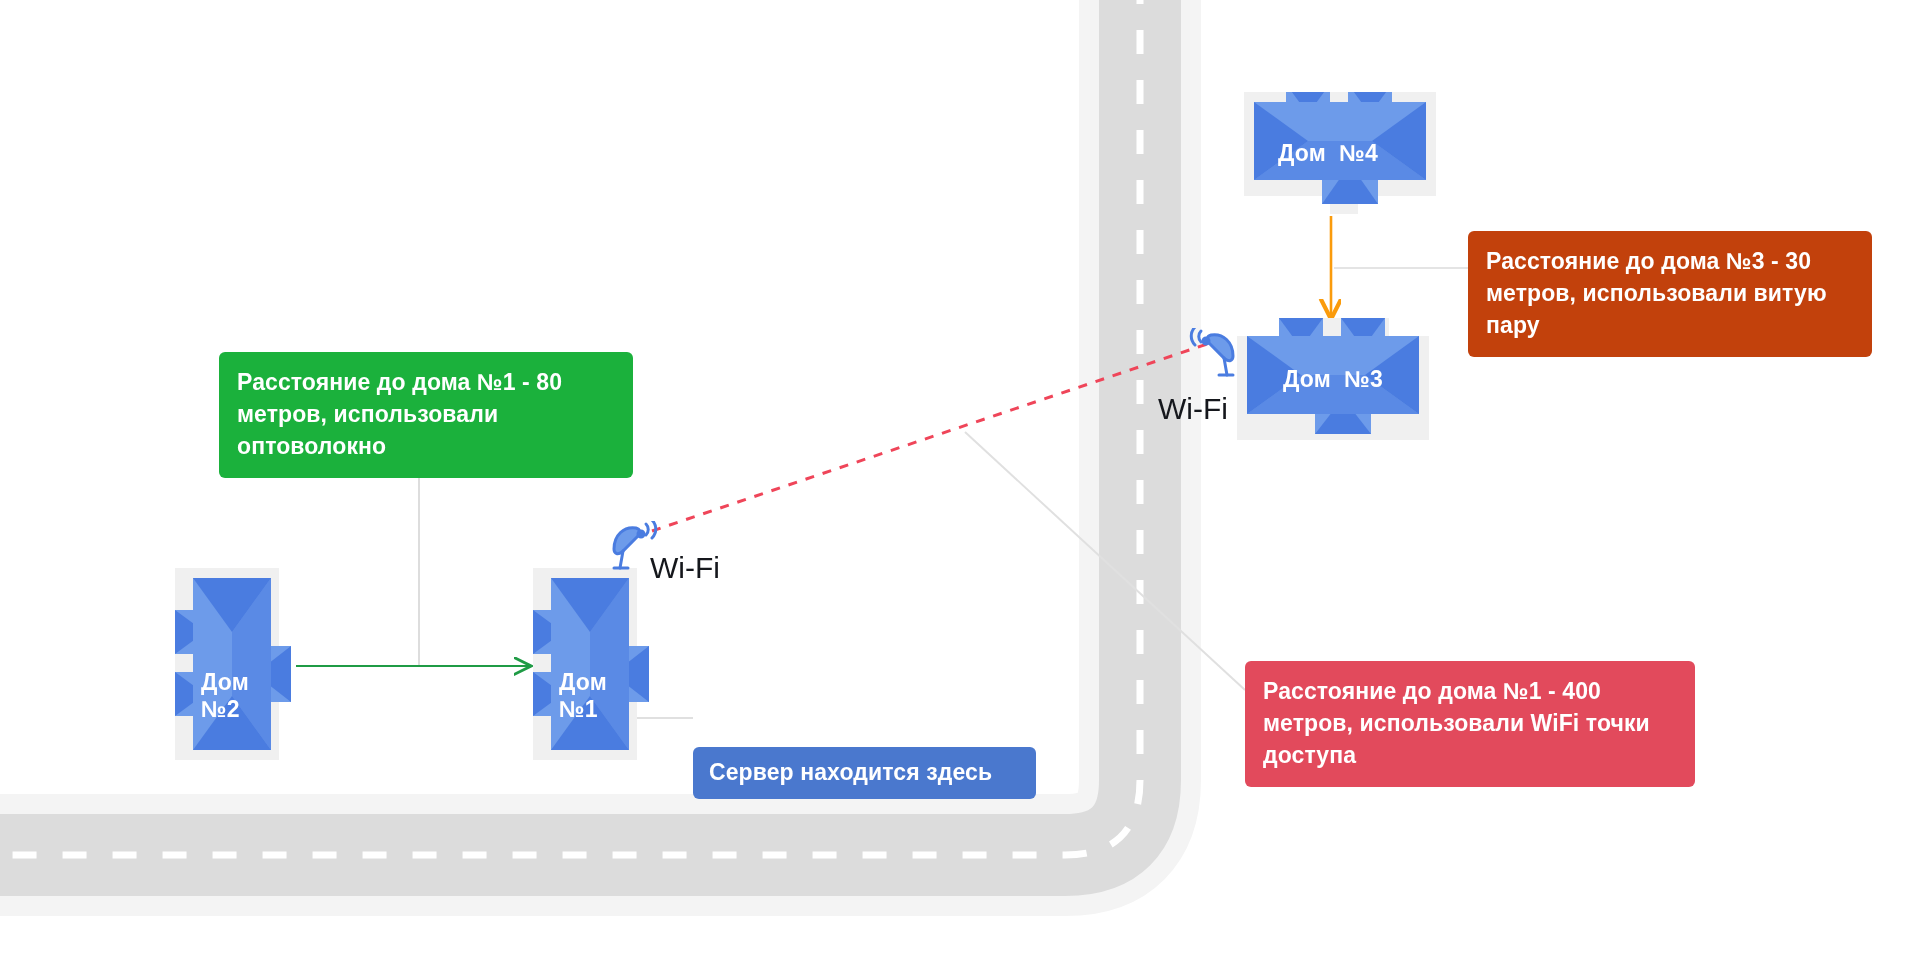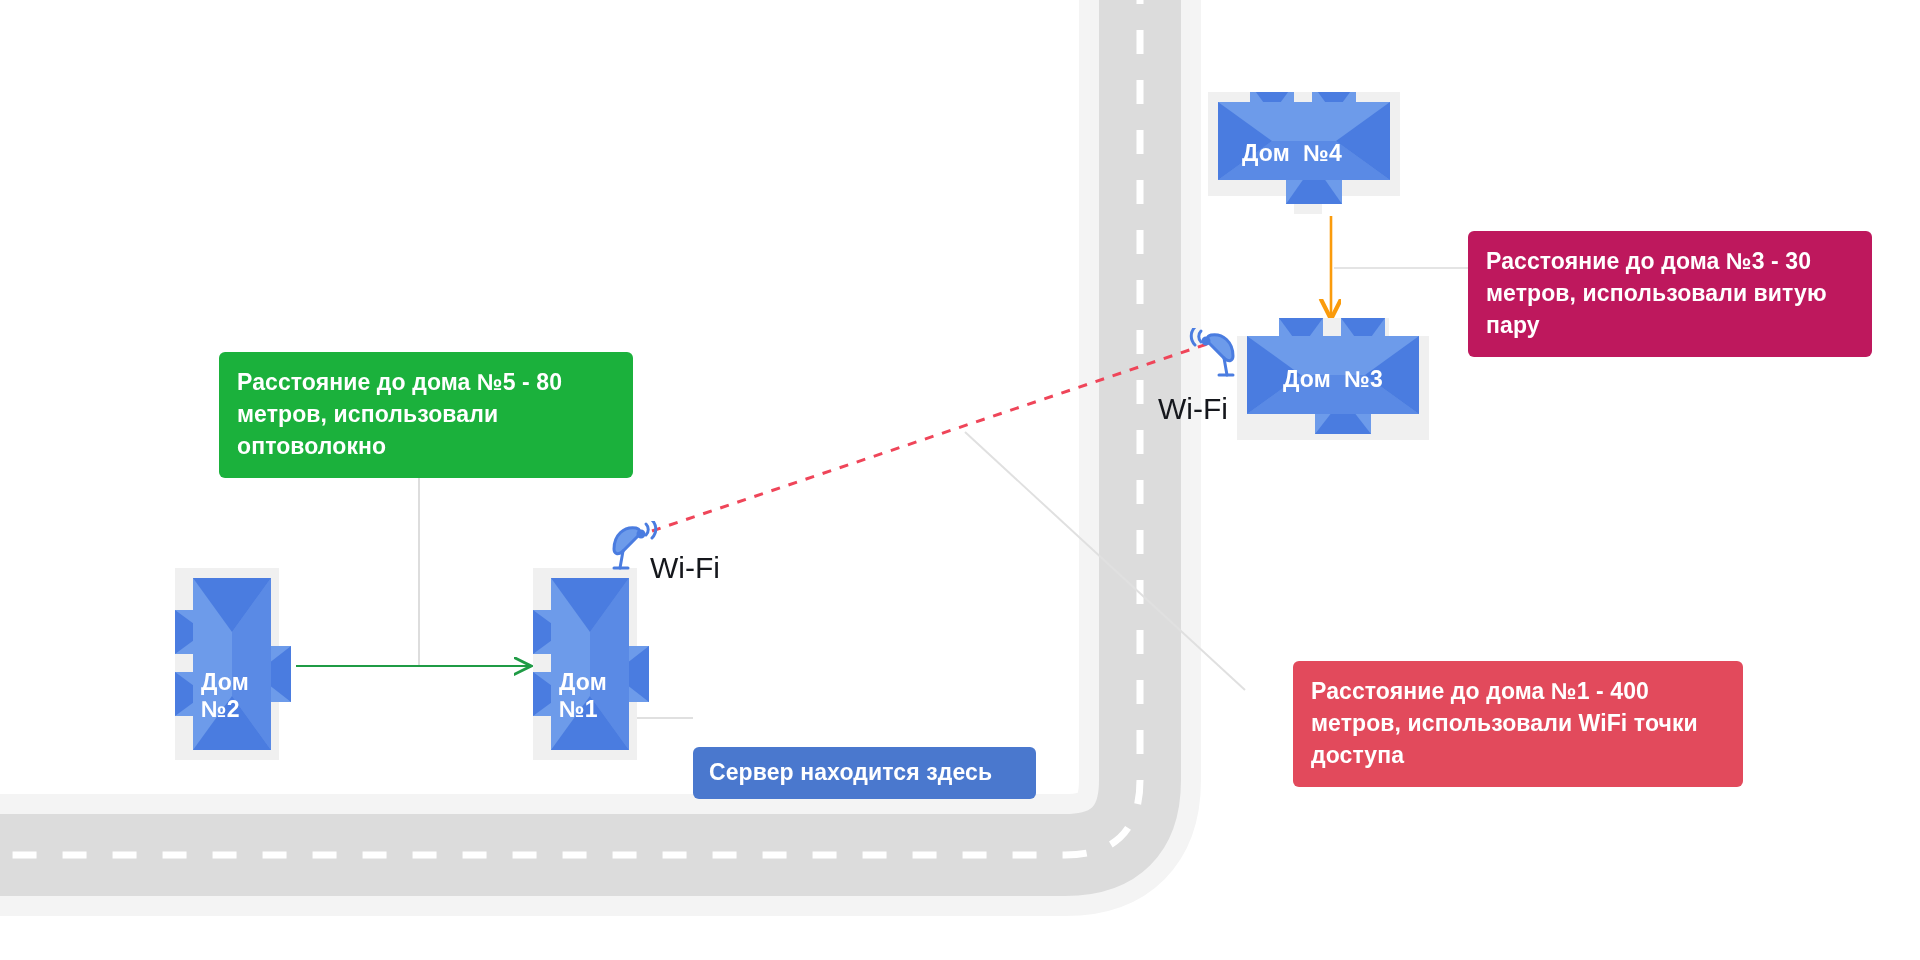--- a/index.html
+++ b/index.html
@@ -31,32 +31,32 @@
     border-radius: 6px;
     color: #ffffff;
     font-weight: bold;
     font-size: 23px;
     line-height: 32px;
     padding: 14px 18px 16px 18px;
     box-sizing: border-box;
     letter-spacing: .1px;
   }
   .callout.green  { background: #1bb13c; }
-  .callout.orange { background: #be185d; }
+  .callout.orange { background: #c2410c; }
   .callout.red    { background: #e24a5c; }
   .callout.blue   { background: #4a78ce; }
 
   .callout-green {
     left: 219px; top: 352px; width: 414px;
   }
   .callout-orange {
     left: 1468px; top: 231px; width: 404px;
   }
   .callout-red {
-    left: 1245px; top: 661px; width: 450px; margin-left: 48px;
+    left: 1245px; top: 661px; width: 450px;
   }
   .callout-blue {
     left: 693px; top: 699px; width: 343px;
     padding: 10px 16px 12px 16px;
     line-height: 30px;
     margin-top: 48px;
   }
 
   
   .house {
@@ -191,21 +191,21 @@
       <path d="M78,74 L78,116 L134,116 L134,74 Z" fill="#6d9bea"></path>
       <path d="M78,116 L106,80 L134,116 Z" fill="#4a7ce0"></path>
       <rect x="10" y="18" width="172" height="78" fill="#6d9bea"></rect>
       <path d="M10,18 L10,96 L64,57 Z" fill="#4a7ce0"></path>
       <path d="M182,18 L182,96 L128,57 Z" fill="#4a7ce0"></path>
       <path d="M64,57 L10,96 L182,96 L128,57 Z" fill="#4a7ce0" opacity=".55"></path>
     </svg>
     <div class="label" style="white-space: pre;">Дом  №3</div>
   </div>
 
-  <div class="house house-h" style="left:1208px; top:92px; width:168px; height:122px;">
+  <div class="house house-h" style="left:1244px; top:92px; width:168px; height:122px;">
     <svg width="192" height="122" viewBox="0 0 192 122">
       <rect x="0" y="0" width="192" height="104" fill="#f0f0f0"></rect>
       <rect x="86" y="104" width="28" height="18" fill="#f0f0f0"></rect>
       <path d="M42,-8 L42,22 L86,22 L86,-8 Z" fill="#6d9bea"></path>
       <path d="M42,-8 L64,22 L86,-8 Z" fill="#4a7ce0"></path>
       <path d="M104,-8 L104,22 L148,22 L148,-8 Z" fill="#6d9bea"></path>
       <path d="M104,-8 L126,22 L148,-8 Z" fill="#4a7ce0"></path>
       <path d="M78,66 L78,112 L134,112 L134,66 Z" fill="#6d9bea"></path>
       <path d="M78,112 L106,72 L134,112 Z" fill="#4a7ce0"></path>
       <rect x="10" y="10" width="172" height="78" fill="#6d9bea"></rect>
@@ -237,21 +237,21 @@
         <path d="M15,30 L12,47"></path>
         <path d="M6,47 L20,47"></path>
         <circle cx="33" cy="13" r="3" fill="#4a7ce0"></circle>
         <path d="M38,14 C41,11 41,6 38,3"></path>
         <path d="M44,17 C49,12 49,4 44,-1"></path>
       </g>
     </svg>
   </div>
   <div class="wifi-caption" style="left:1158px; top:392px;">Wi-Fi</div>
 
-  <div class="callout green callout-green">Расстояние до дома №5 - 80 метров, использовали оптоволокно</div>
+  <div class="callout green callout-green">Расстояние до дома №1 - 80 метров, использовали оптоволокно</div>
 
   <div class="callout orange callout-orange">Расстояние до дома №3 - 30 метров, использовали витую пару</div>
 
   <div class="callout red callout-red">Расстояние до дома №1 - 400 метров, использовали WiFi точки доступа</div>
 
   <div class="callout blue callout-blue">Сервер находится здесь</div>
 
 </div>
 
 </body></html>

